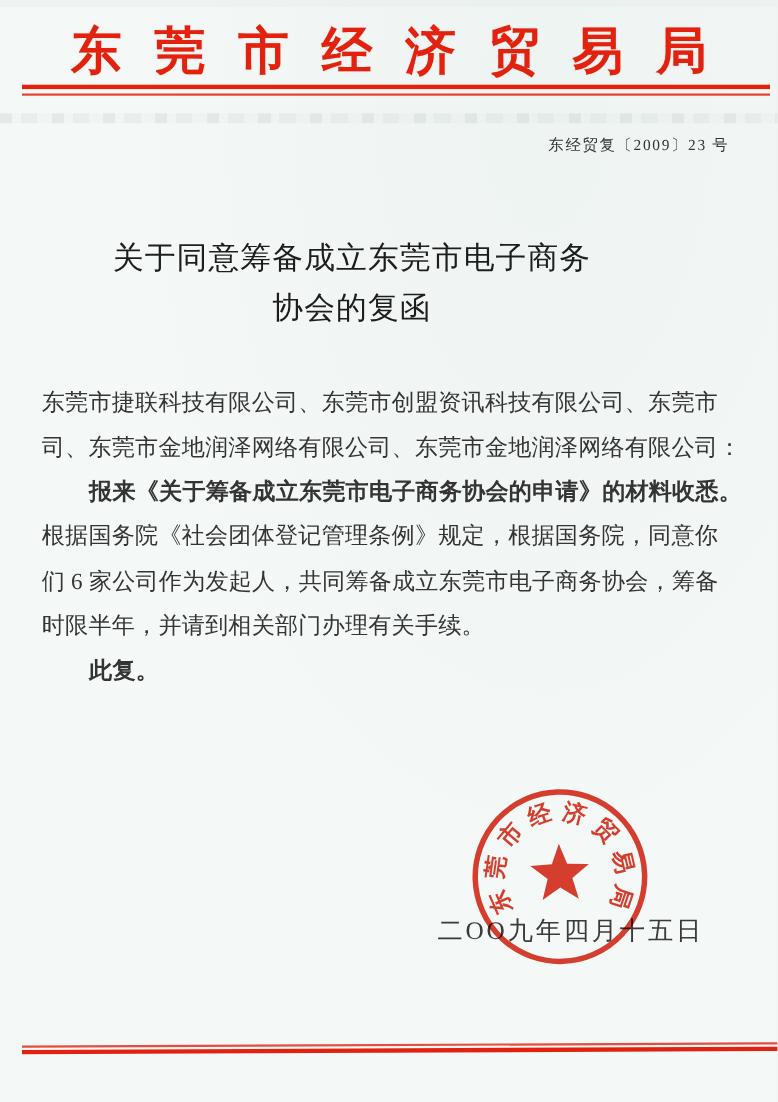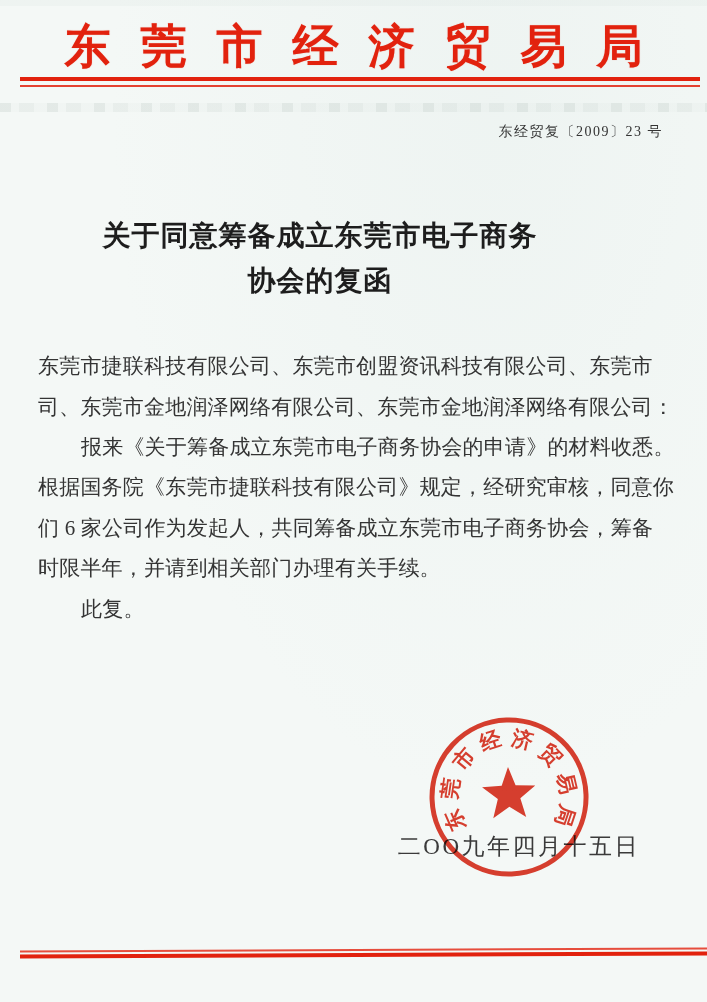--- a/index.html
+++ b/index.html
@@ -45,31 +45,31 @@
   
   .doc-number{
     position:absolute; top:123px; right:44px;
     font-size:14px; color:var(--text-black);
     letter-spacing:1.5px; white-space:nowrap;
   }
   
   .title{
     position:absolute; top:213px; left:0; width:640px;
     text-align:center; color:#1d1d1d;
-    font-size:28px; font-weight:bold; line-height:45px;
+    font-size:28px; font-weight:normal; line-height:45px;
     letter-spacing:1px;
   }
   
   .body-text{ position:absolute; top:346px; left:38px; width:620px;text-align:center; }
   .body-line{
     height:40.4px; display:flex; align-items:center;
     font-size:21px; color:#343434; letter-spacing:0.2px;
     white-space:nowrap;
   }
-  .body-line.indent{ padding-left:43px; }
+  .body-line.indent{ padding-left:43px;font-weight:bold; }
   
   .issue-date{
     position:absolute; top:831px; right:67px;
     font-size:23px; color:#3a3a3a; letter-spacing:2.5px;
     white-space:nowrap;
   }
   
   .seal{
     position:absolute; left:414px; top:701px;
     width:190px; height:190px;
@@ -101,21 +101,21 @@
 
   <div class="title">
     <div>关于同意筹备成立东莞市电子商务</div>
     <div>协会的复函</div>
   </div>
 
   <div class="body-text">
     <div class="body-line">东莞市捷联科技有限公司、东莞市创盟资讯科技有限公司、东莞市</div>
     <div class="body-line">司、东莞市金地润泽网络有限公司、东莞市金地润泽网络有限公司：</div>
     <div class="body-line indent">报来《关于筹备成立东莞市电子商务协会的申请》的材料收悉。</div>
-    <div class="body-line">根据国务院《东莞市捷联科技有限公司》规定，经研究审核，同意你</div>
+    <div class="body-line">根据国务院《社会团体登记管理条例》规定，根据国务院，同意你</div>
     <div class="body-line">们 6 家公司作为发起人，共同筹备成立东莞市电子商务协会，筹备</div>
     <div class="body-line">时限半年，并请到相关部门办理有关手续。</div>
     <div class="body-line indent">此复。</div>
   </div>
 
   <div class="issue-date">二OO九年四月十五日</div>
 
   <svg class="seal" viewBox="-95 -95 190 190">
     <circle class="stroke" cx="0" cy="1" r="77" fill="none" stroke-width="5"></circle>
     <polygon class="fill" points="0,-28 6.95,-9.56 26.63,-8.65 11.24,3.65 16.46,22.65 0,11.8 -16.46,22.65 -11.24,3.65 -26.63,-8.65 -6.95,-9.56" transform="translate(0,-1)"></polygon>

